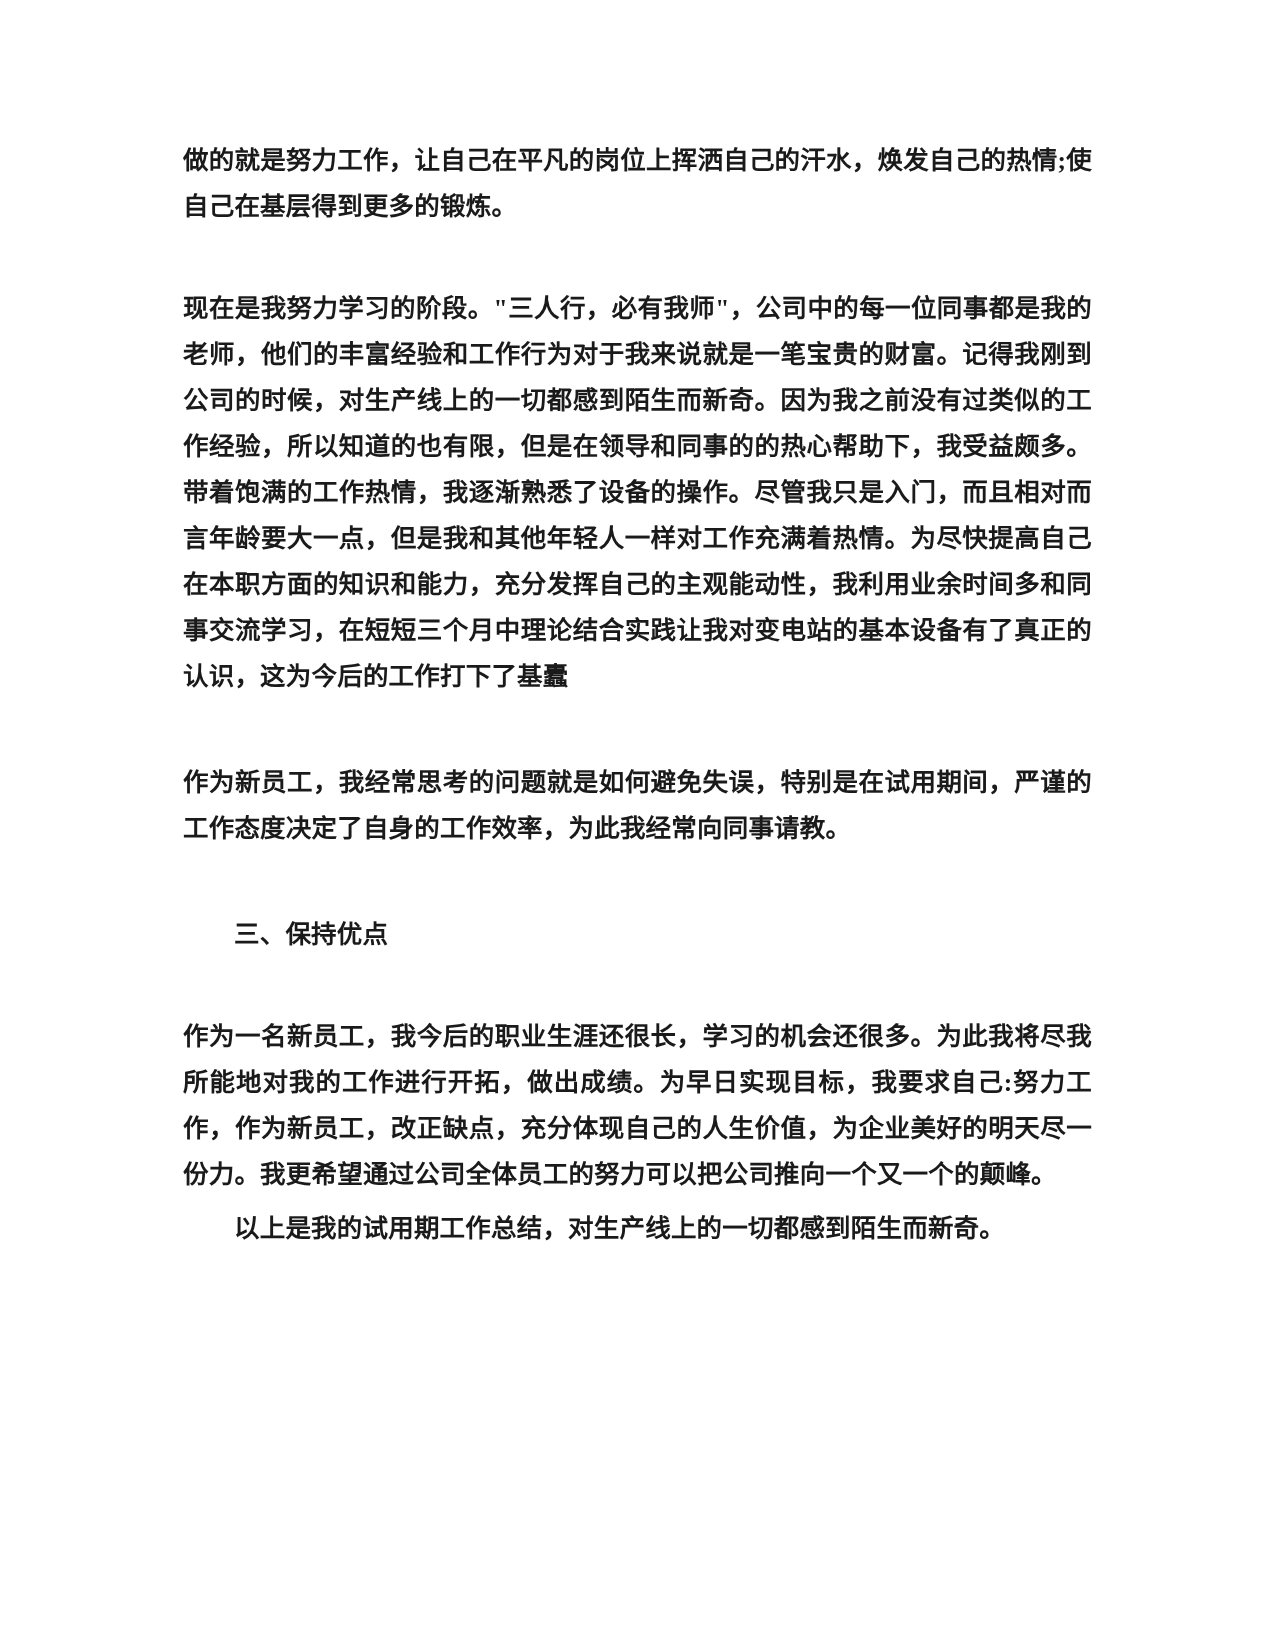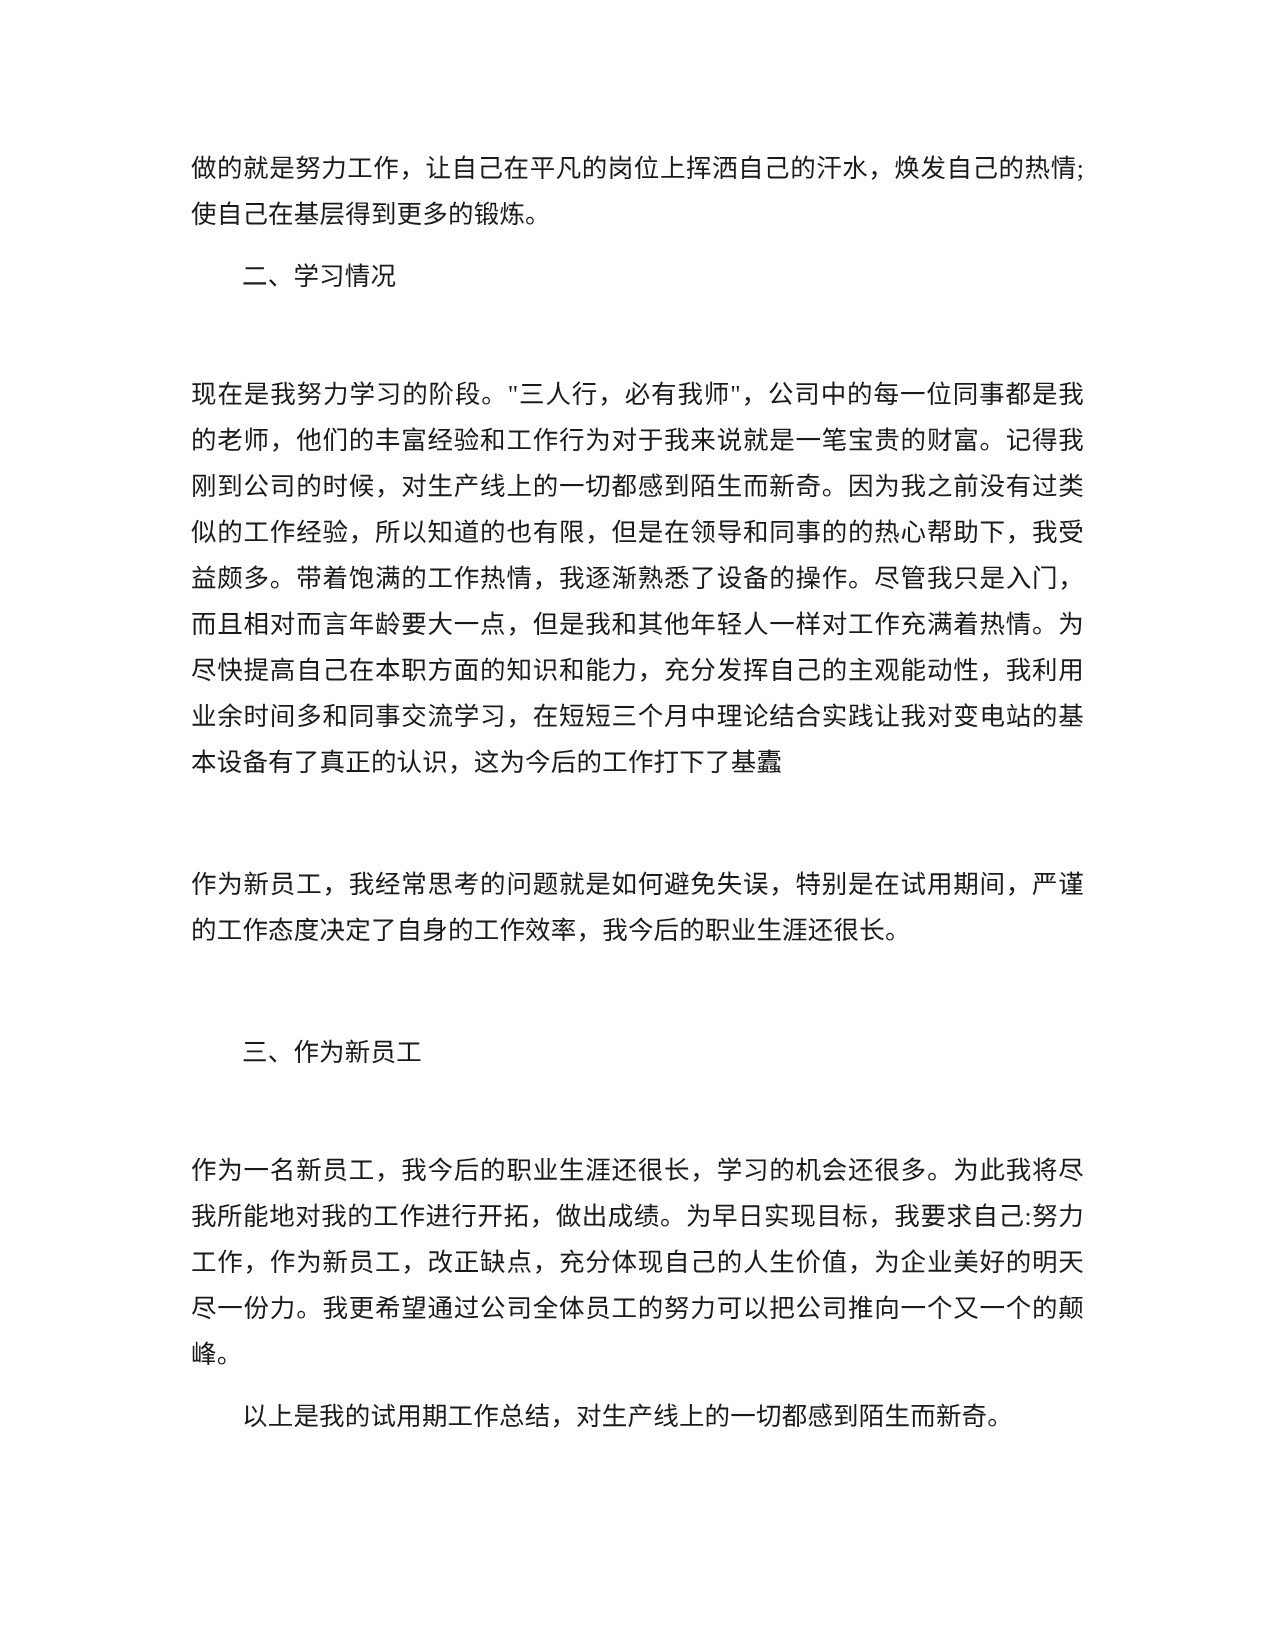--- a/index.html
+++ b/index.html
@@ -22,21 +22,22 @@
     position: relative;
   }
   .doc-body {
     font-size: 25.5px;
     line-height: 46px;
     text-align: justify;
     text-justify: inter-ideograph;
     letter-spacing: 0.2px;
   }
   p {
-    margin: 16px;
+    margin: 8px;
+    font-weight: bold;
   }
   p.para {
     text-indent: 0;
   }
   p.indent {
     text-indent: 2em;
   }
   .gap-md {
     height: 40px;
   }
@@ -44,33 +45,32 @@
     height: 44px;
   }
 </style>
 </head>
 <body>
 
 <div class="page">
   <div class="doc-body">
 
     <p class="para">做的就是努力工作，让自己在平凡的岗位上挥洒自己的汗水，焕发自己的热情;使自己在基层得到更多的锻炼。</p>
-    <p class="indent">二、学习情况</p>
 
     <div class="gap-md"></div>
 
     <p class="para">现在是我努力学习的阶段。"三人行，必有我师"，公司中的每一位同事都是我的老师，他们的丰富经验和工作行为对于我来说就是一笔宝贵的财富。记得我刚到公司的时候，对生产线上的一切都感到陌生而新奇。因为我之前没有过类似的工作经验，所以知道的也有限，但是在领导和同事的的热心帮助下，我受益颇多。带着饱满的工作热情，我逐渐熟悉了设备的操作。尽管我只是入门，而且相对而言年龄要大一点，但是我和其他年轻人一样对工作充满着热情。为尽快提高自己在本职方面的知识和能力，充分发挥自己的主观能动性，我利用业余时间多和同事交流学习，在短短三个月中理论结合实践让我对变电站的基本设备有了真正的认识，这为今后的工作打下了基蠹</p>
 
     <div class="gap-lg"></div>
 
-    <p class="para">作为新员工，我经常思考的问题就是如何避免失误，特别是在试用期间，严谨的工作态度决定了自身的工作效率，我今后的职业生涯还很长。</p>
+    <p class="para">作为新员工，我经常思考的问题就是如何避免失误，特别是在试用期间，严谨的工作态度决定了自身的工作效率，为此我经常向同事请教。</p>
 
     <div class="gap-lg"></div>
 
-    <p class="indent">三、作为新员工</p>
+    <p class="indent">三、保持优点</p>
 
     <div class="gap-md"></div>
 
     <p class="para">作为一名新员工，我今后的职业生涯还很长，学习的机会还很多。为此我将尽我所能地对我的工作进行开拓，做出成绩。为早日实现目标，我要求自己:努力工作，作为新员工，改正缺点，充分体现自己的人生价值，为企业美好的明天尽一份力。我更希望通过公司全体员工的努力可以把公司推向一个又一个的颠峰。</p>
     <p class="indent">以上是我的试用期工作总结，对生产线上的一切都感到陌生而新奇。</p>
 
   </div>
 </div>
 
 </body></html>

